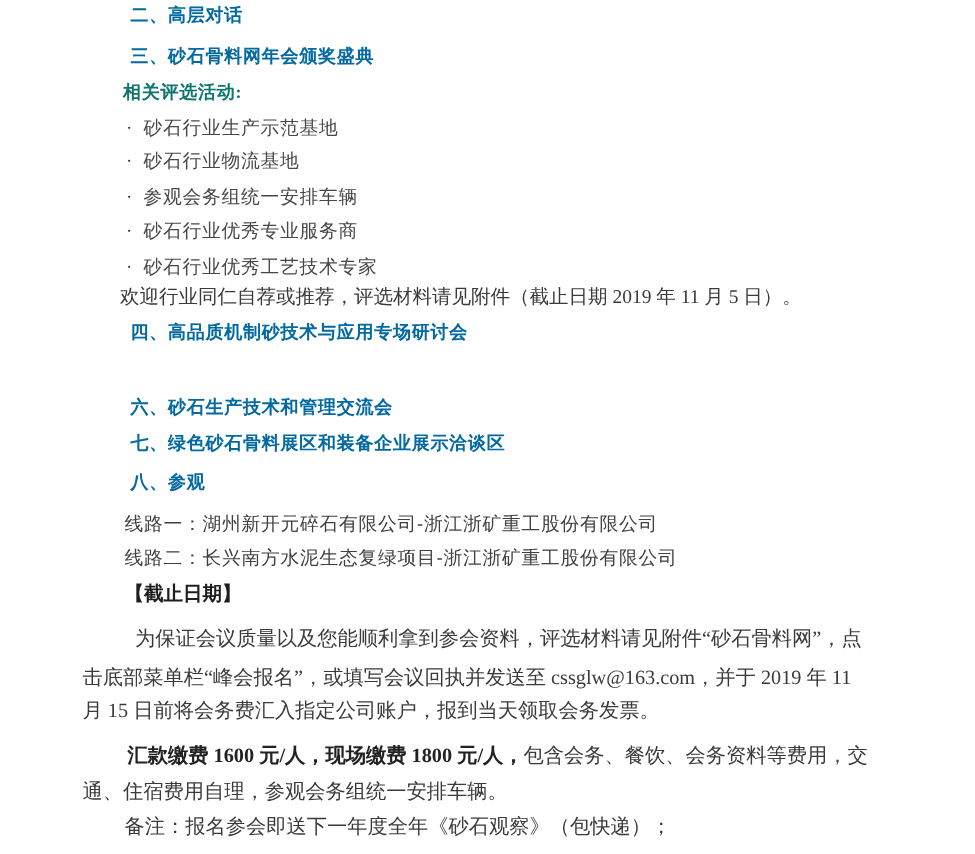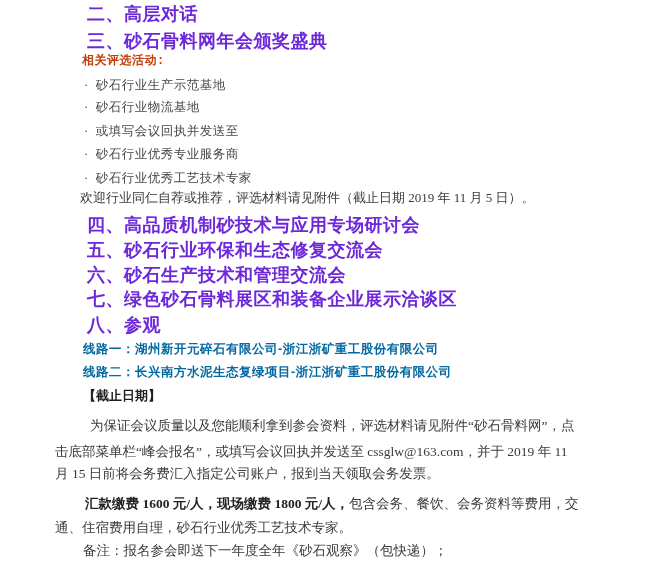--- a/index.html
+++ b/index.html
@@ -16,31 +16,31 @@
   }
   .ln {
     position: absolute;
     white-space: nowrap;
     line-height: 1.15;
   }
   
   .h {
     font-family: "Liberation Sans", "DejaVu Sans", sans-serif;
     font-weight: 700;
-    font-size: 18px;
-    color: #6d28d9;
+    font-size: 12px;
+    color: #0369a1;
     letter-spacing: 0.5px;
     text-align: right;
   }
   
   .sub {
-    font-family: Liberation Mono, monospace;
+    font-family: Liberation Serif, serif;
     font-weight: 700;
     font-size: 12px;
-    color: #c2410c;
+    color: #0f766e;
     letter-spacing: 0.5px;
   }
   
   .b {
     font-family: "Liberation Serif", "DejaVu Serif", serif;
     font-size: 12.5px;
     color: #474747;
     letter-spacing: 0.5px;
   }
   .b .dot {
@@ -50,23 +50,23 @@
   }
   
   .p {
     font-family: "Liberation Serif", "DejaVu Serif", serif;
     font-size: 13.5px;
     color: #3a3a3a;
   }
   
   .rt {
     font-family: "Liberation Sans", "DejaVu Sans", sans-serif;
-    font-weight: 700;
+    font-weight: 400;
     font-size: 12.5px;
-    color: #0369a1;
+    color: #404040;
     letter-spacing: 0.5px;
   }
   .ft {
     font-family: "Liberation Sans", "DejaVu Sans", sans-serif;
     font-weight: 700;
     font-size: 13px;
     color: #1e1e1e;
   }
   .bold-lead {
     font-weight: 700;
@@ -86,36 +86,35 @@
 
   <div class="ln b" style="top:100px;left:84px">
     <span class="dot">·</span><span>砂石行业物流基地</span>
   </div>
 
   <div class="ln b" style="top:78px;left:84px">
     <span class="dot">·</span><span>砂石行业生产示范基地</span>
   </div>
 
   <div class="ln b" style="top:124px;left:84px">
-    <span class="dot">·</span><span>或填写会议回执并发送至</span>
+    <span class="dot">·</span><span>参观会务组统一安排车辆</span>
   </div>
 
   <div class="ln b" style="top:147px;left:84px">
     <span class="dot">·</span><span>砂石行业优秀专业服务商</span>
   </div>
 
   <div class="ln b" style="top:171px;left:84px">
     <span class="dot">·</span><span>砂石行业优秀工艺技术专家</span>
   </div>
 
   <div class="ln p" style="top:191px;left:80px;font-size:13px">欢迎行业同仁自荐或推荐，评选材料请见附件（截止日期 2019 年 11 月 5 日）。</div>
 
   <div class="ln h" style="top:215px;left:87px">四、高品质机制砂技术与应用专场研讨会</div>
 
-  <div class="ln h" style="top:240px;left:87px">五、砂石行业环保和生态修复交流会</div>
 
   <div class="ln h" style="top:265px;left:87px">六、砂石生产技术和管理交流会</div>
 
   <div class="ln h" style="top:289px;left:87px">七、绿色砂石骨料展区和装备企业展示洽谈区</div>
 
   <div class="ln h" style="top:315px;left:87px">八、参观</div>
 
   <div class="ln rt" style="top:342px;left:83px">线路一：湖州新开元碎石有限公司-浙江浙矿重工股份有限公司</div>
 
   <div class="ln rt" style="top:365px;left:83px">线路二：长兴南方水泥生态复绿项目-浙江浙矿重工股份有限公司</div>
@@ -125,17 +124,17 @@
   <div class="ln p" style="top:418px;left:90px">为保证会议质量以及您能顺利拿到参会资料，评选材料请见附件“砂石骨料网”，点</div>
 
   <div class="ln p" style="top:444px;left:55px">击底部菜单栏“峰会报名”，或填写会议回执并发送至 cssglw@163.com，并于 2019 年 11</div>
 
   <div class="ln p" style="top:466px;left:55px">月 15 日前将会务费汇入指定公司账户，报到当天领取会务发票。</div>
 
   <div class="ln p" style="top:496px;left:85px">
     <span class="bold-lead">汇款缴费 1600 元/人，现场缴费 1800 元/人，</span><span>包含会务、餐饮、会务资料等费用，交</span>
   </div>
 
-  <div class="ln p" style="top:520px;left:55px">通、住宿费用自理，砂石行业优秀工艺技术专家。</div>
+  <div class="ln p" style="top:520px;left:55px">通、住宿费用自理，参观会务组统一安排车辆。</div>
 
   <div class="ln p" style="top:543px;left:83px">备注：报名参会即送下一年度全年《砂石观察》（包快递）；</div>
 
 </div>
 
 </body></html>

